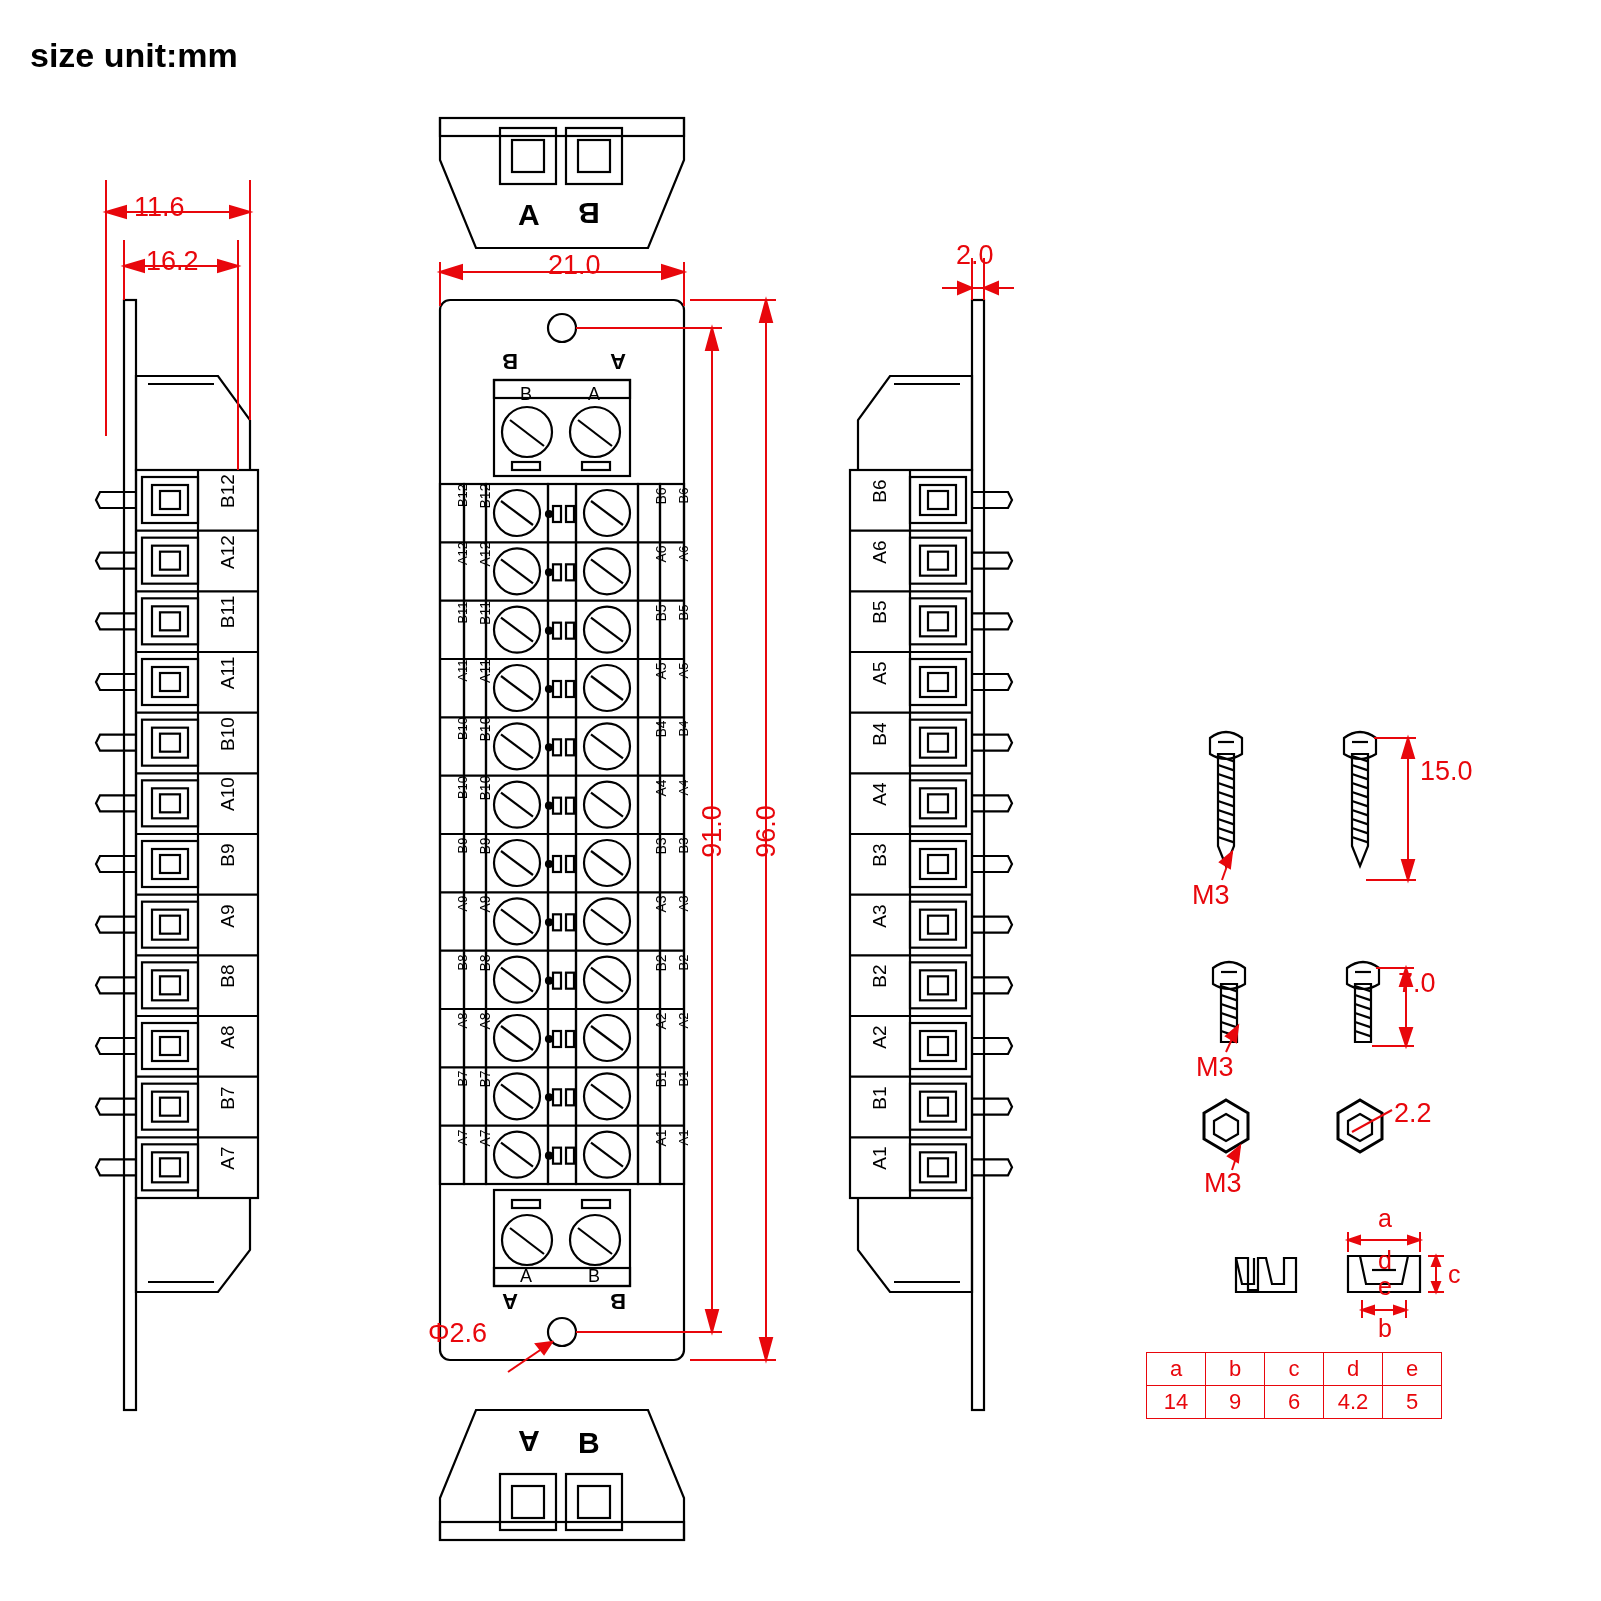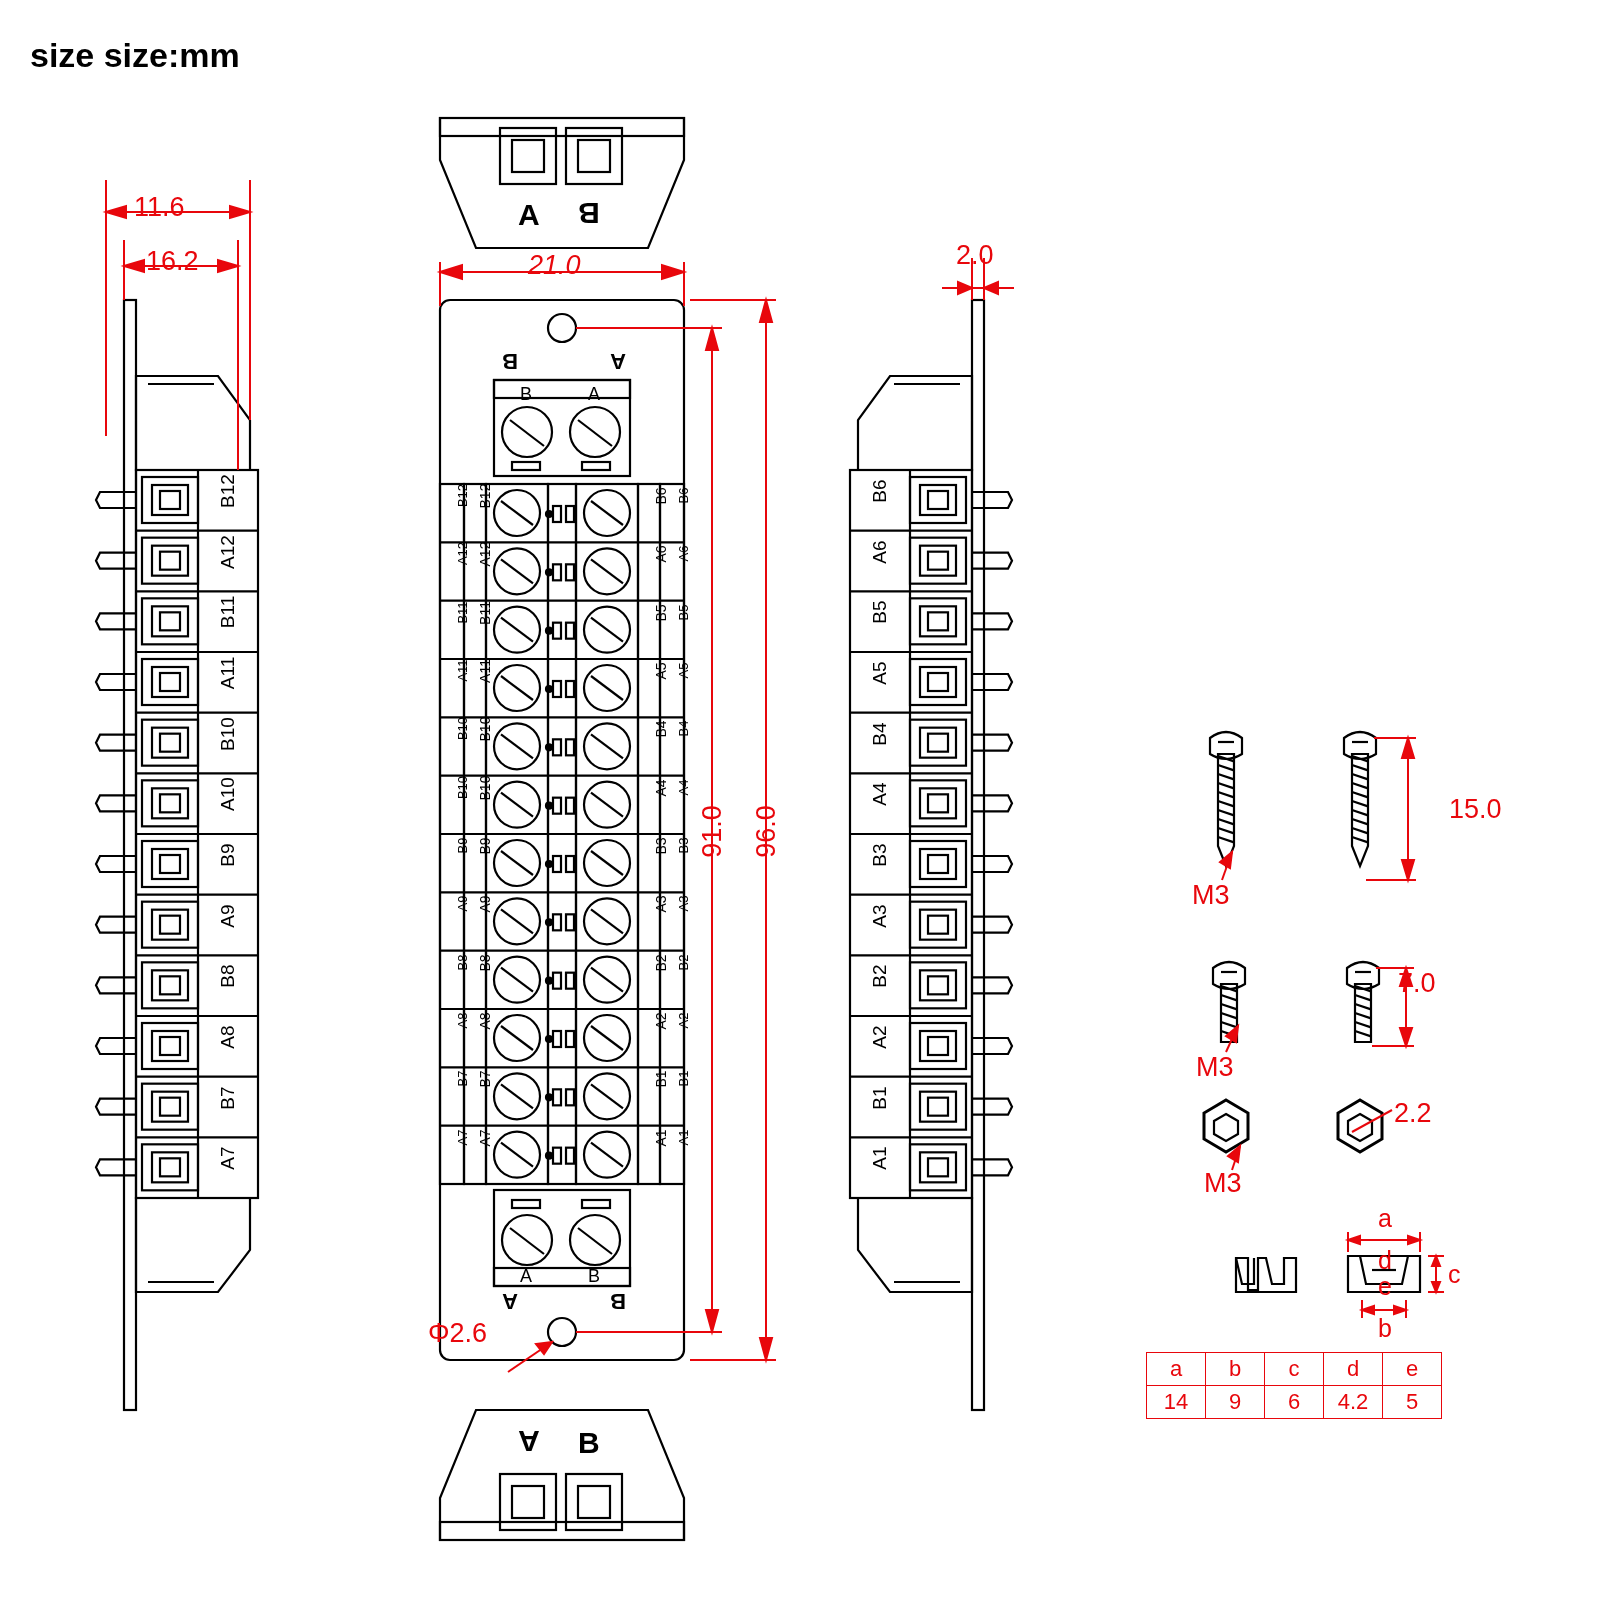--- a/index.html
+++ b/index.html
@@ -12,21 +12,21 @@
   .dim{font-size:27px;}
   .dimsm{font-size:25px;}
   .rot90{transform:rotate(-90deg);transform-origin:center center;}
   .rot180{transform:rotate(180deg);transform-origin:center center;}
   .tbl{position:absolute;border-collapse:collapse;}
   .tbl td{border:1px solid #e8070c;color:#e8070c;font-size:22px;text-align:center;font-family:"Liberation Sans",sans-serif;width:56px;height:30px;}
 </style>
 </head>
 <body>
 
-<div class="abs" id="title">size size:mm</div>
+<div class="abs" id="title">size unit:mm</div>
 
 <svg viewBox="0 0 1601 1601" xmlns="http://www.w3.org/2000/svg">
   <g stroke="#000" fill="none" stroke-width="2.2">
 
     <rect x="124" y="300" width="12" height="1110"></rect>
 
     <path d="M136 376 L218 376 L250 420 L250 470 L136 470 Z"></path>
     <path d="M148 384 L214 384"></path>
 
     <path d="M136 1198 L250 1198 L250 1250 L218 1292 L136 1292 Z"></path>
@@ -492,26 +492,26 @@
     <line x1="1428" y1="1256" x2="1444" y2="1256"></line>
     <line x1="1428" y1="1292" x2="1444" y2="1292"></line>
     <line x1="1436" y1="1256" x2="1436" y2="1292"></line>
     <path d="M1436 1256 L1432 1266 L1440 1266 Z" fill="#e8070c"></path>
     <path d="M1436 1292 L1432 1282 L1440 1282 Z" fill="#e8070c"></path>
   </g>
 </svg>
 
 <div class="rlbl dim" style="left:134px;top:192px;">11.6</div>
 <div class="rlbl dim" style="left:146px;top:246px;">16.2</div>
-<div class="rlbl dim" style="left:528px;top:250px;font-style:italic;">21.0</div>
+<div class="rlbl dim" style="left:548px;top:250px;">21.0</div>
 <div class="rlbl dim" style="left:956px;top:240px;">2.0</div>
 <div class="rlbl dim rot90" style="left:672px;top:816px;width:80px;text-align:center;">91.0</div>
 <div class="rlbl dim rot90" style="left:726px;top:816px;width:80px;text-align:center;">96.0</div>
 <div class="rlbl dim" style="left:428px;top:1318px;">Φ2.6</div>
-<div class="rlbl dim" style="left:1420px;top:794px;margin-left:29px;">15.0</div>
+<div class="rlbl dim" style="left:1420px;top:756px;">15.0</div>
 <div class="rlbl dim" style="left:1398px;top:968px;">7.0</div>
 <div class="rlbl dim" style="left:1394px;top:1098px;">2.2</div>
 <div class="rlbl dim" style="left:1192px;top:880px;">M3</div>
 <div class="rlbl dim" style="left:1196px;top:1052px;">M3</div>
 <div class="rlbl dim" style="left:1204px;top:1168px;">M3</div>
 
 <div class="rlbl dimsm" style="left:1378px;top:1204px;">a</div>
 <div class="rlbl dimsm" style="left:1378px;top:1314px;">b</div>
 <div class="rlbl dimsm" style="left:1448px;top:1260px;">c</div>
 <div class="rlbl dimsm" style="left:1378px;top:1246px;">d</div>

